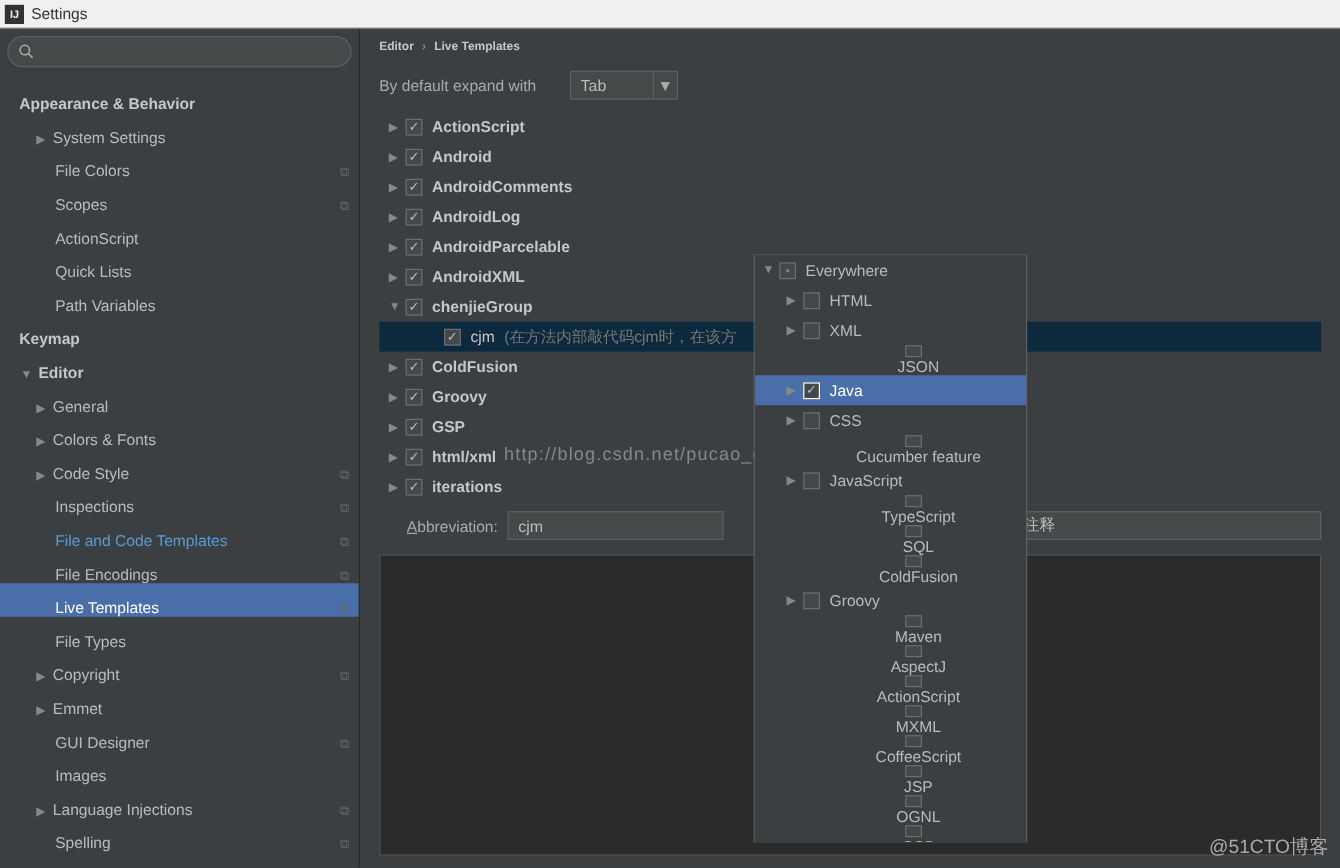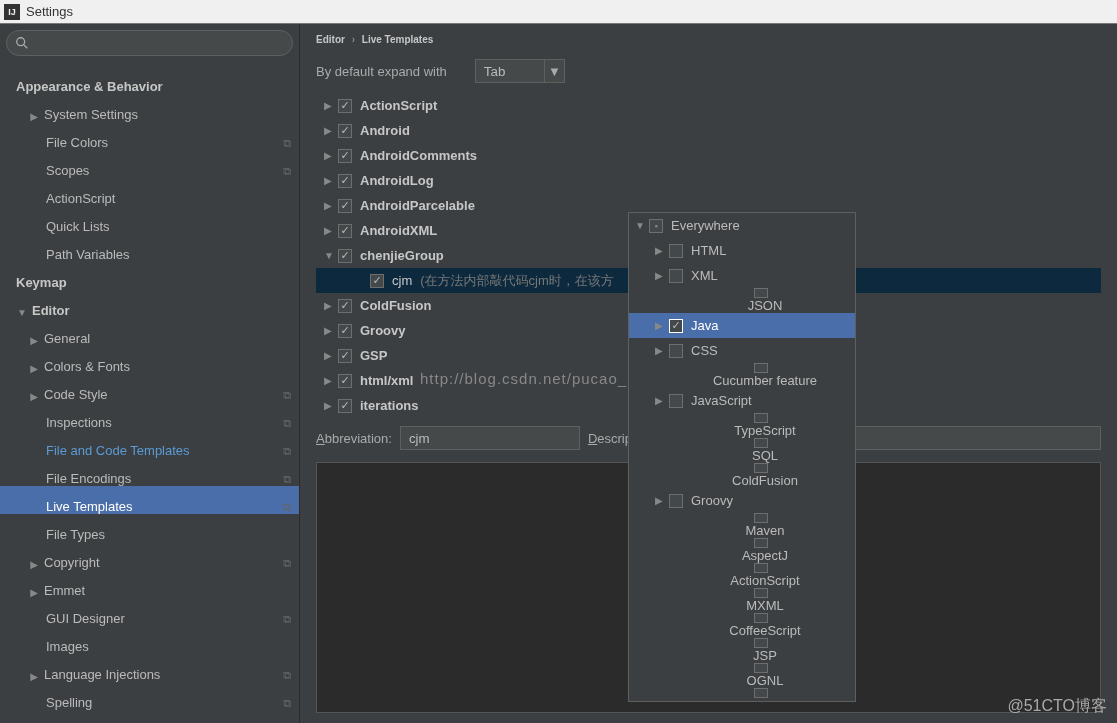--- a/index.html
+++ b/index.html
@@ -40,21 +40,21 @@
 .tt-row.selected { background: #0d293e; }
 .tt-row .arrow { width: 14px; color: #888; font-size: 10px; }
 .tt-row .check { width: 14px; height: 14px; border: 1px solid #6e6e6e; margin-right: 8px; display: flex; align-items: center; justify-content: center; background: #43494a; }
 .tt-row .check.checked::after { content: "✓"; color: #bbb; font-size: 11px; }
 .tt-row .label { font-weight: bold; color: #c7c7c7; }
 .tt-row.child { padding-left: 40px; }
 .tt-row.child .label { font-weight: normal; }
 .tt-row .hint { color: #777; margin-left: 8px; font-weight: normal; }
 
 .field-row { display: flex; align-items: center; gap: 8px; margin-bottom: 8px; }
-.field-row label { color: #aaa; }
+.field-row label { color: #aaa; margin-left: 23px; }
 .field-row .underline { text-decoration: underline; }
 .text-input { background: #45494a; border: 1px solid #5e6060; color: #bbb; padding: 4px 8px; height: 24px; }
 .abbrev-input { width: 180px; }
 .desc-input { flex: 1; }
 
 .template-text-area { flex: 1; background: #2b2b2b; border: 1px solid #555; margin-top: 4px; }
 
 
 .context-popup { position: absolute; left: 628px; top: 212px; width: 228px; max-height: 490px; background: #3c3f41; border: 1px solid #5e6060; z-index: 10; overflow: auto; }
 .ctx-row { display: flex; align-items: center; height: 25px; padding-left: 6px; cursor: pointer; }

